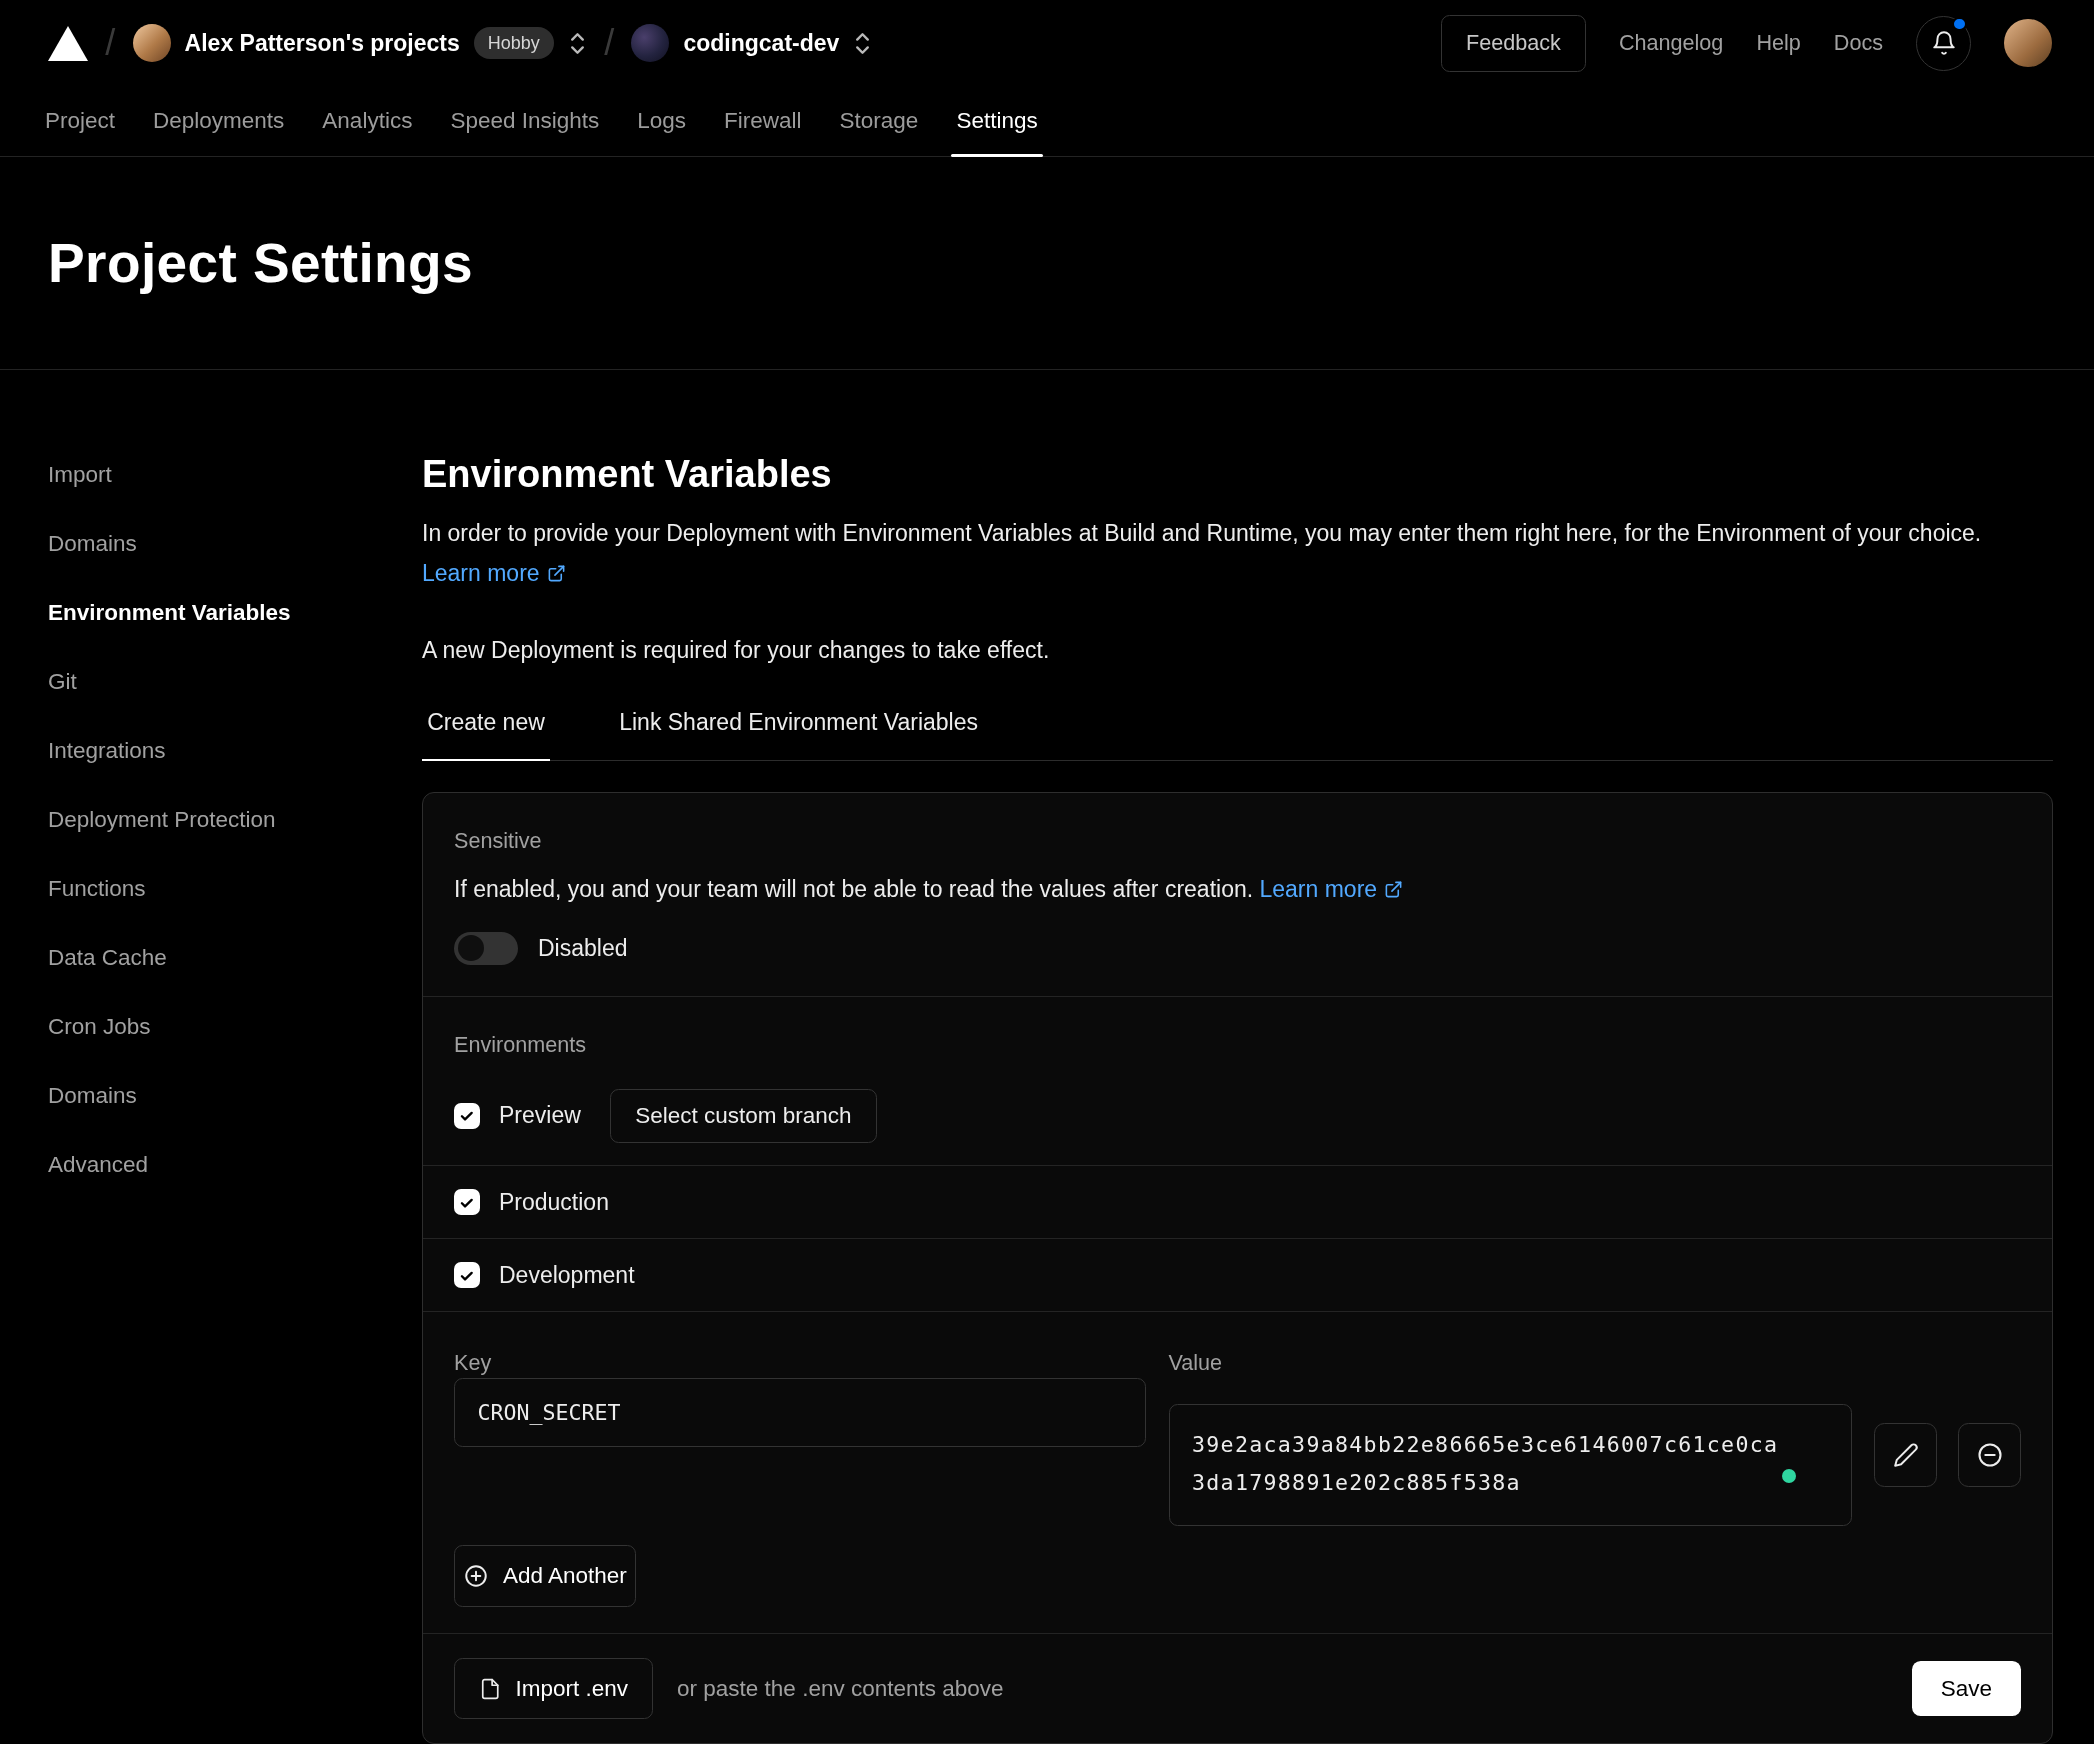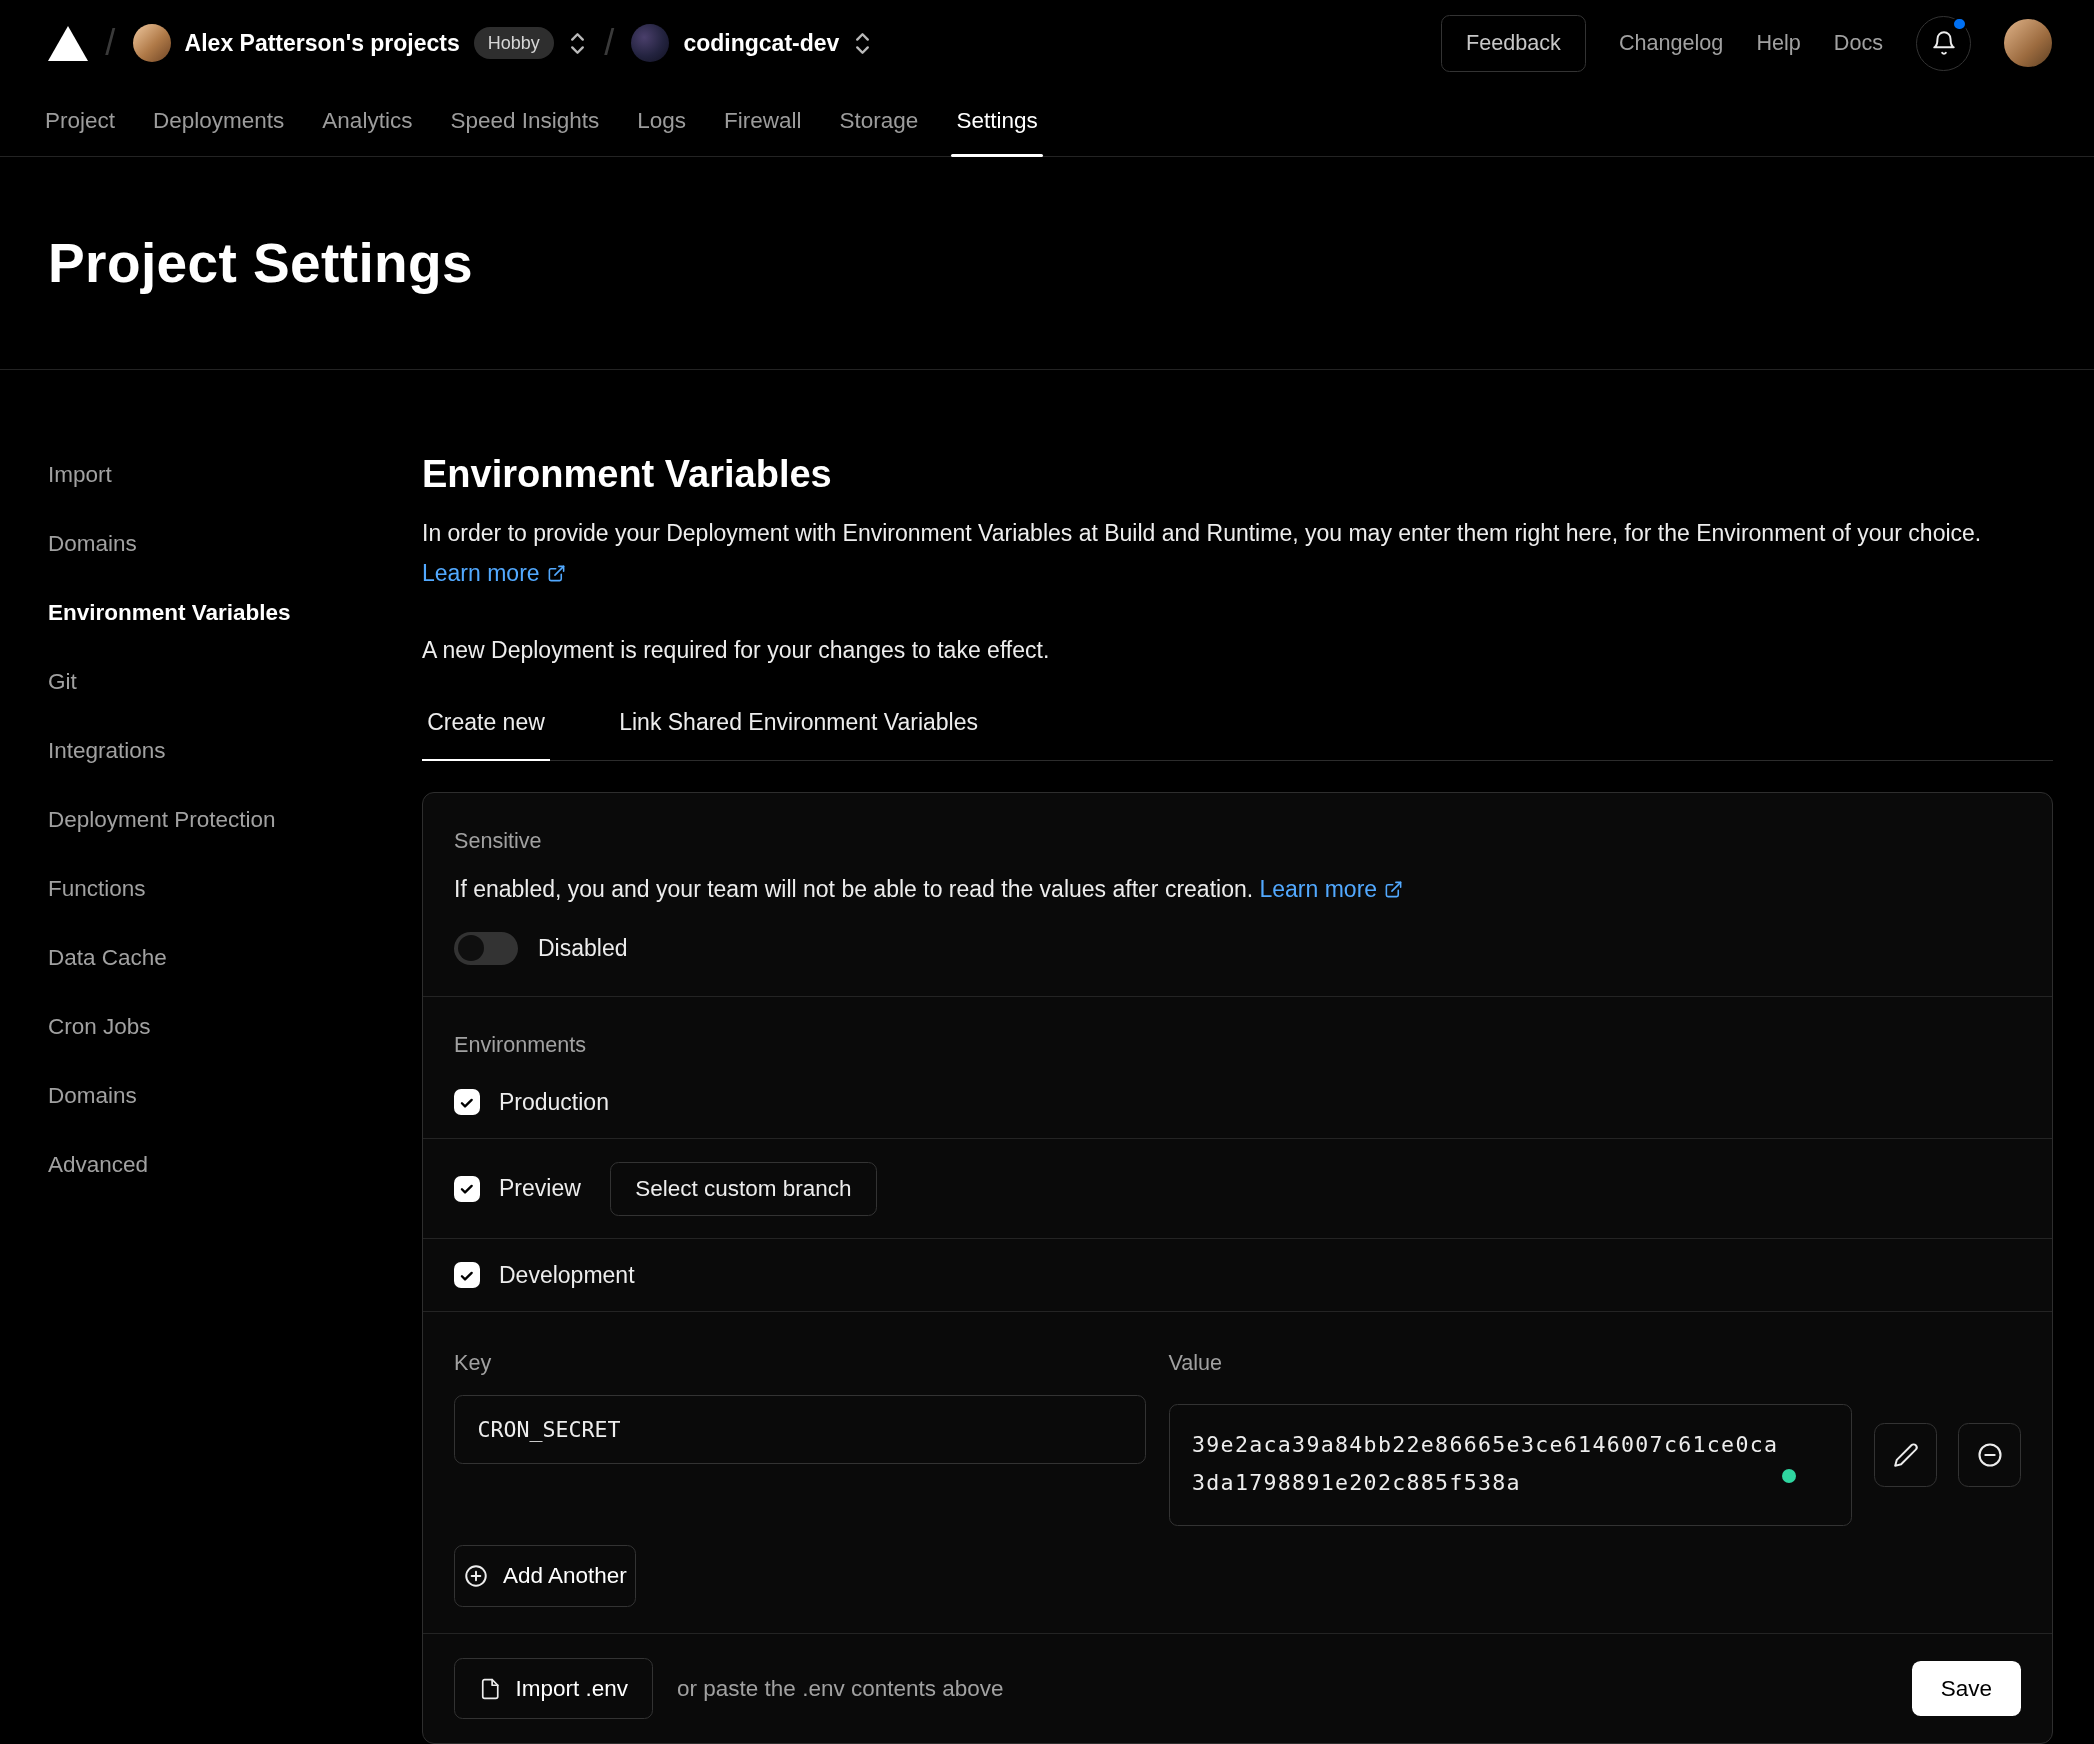--- a/index.html
+++ b/index.html
@@ -77,21 +77,21 @@
   .env-section { border-top:0.9px solid #242424; }
   .env-label { padding:35px 31px 8.6px; }
   .env-row { display:flex; align-items:center; gap:19px; padding:22.5px 31px; border-bottom:0.9px solid #242424; }
   .env-row:last-child { border-bottom:none; }
   .checkbox { width:26px; height:26px; background:#fff; border-radius:7px; display:flex; align-items:center; justify-content:center; cursor:pointer; flex:none; }
   .env-name { font-size:23px; color:#ededed; }
   .branch-btn { margin-left:10.4px; background:transparent; border:0.9px solid #333; color:#ededed; font-size:22.5px; height:54px; padding:0 24px; border-radius:8.6px; }
 
   .kv-section { border-top:0.9px solid #242424; padding:38px 31px 0; }
   .kv-grid { display:grid; grid-template-columns:692px 1fr 147px; column-gap:22.5px; }
-  .kv-label { margin-bottom:19px; }
+  .kv-label { margin-bottom:2px; }
   .key-input { width:100%; height:69px; background:#0a0a0a; border:0.9px solid #333; border-radius:8.6px; color:#ededed;
     font-family:"DejaVu Sans Mono","Liberation Mono",monospace; font-size:21.6px; padding:0 22.5px; outline:none; }
   .value-box { position:relative; min-height:122px; border:0.9px solid #333; border-radius:8.6px; padding:21px 61px 21px 22.5px;
     font-family:"DejaVu Sans Mono","Liberation Mono",monospace; font-size:21.6px; line-height:38px; letter-spacing:1.3px;
     word-break:break-all; color:#ededed; background:#0a0a0a; cursor:text;margin-top:28px; }
   .presence-dot { position:absolute; right:55px; top:64px; width:14px; height:14px; border-radius:50%; }
   .kv-actions { display:flex; gap:21px; align-items:flex-start; margin-top:73px; }
   .icon-btn { width:64px; height:64px; border-radius:10.4px; border:0.9px solid #333; background:transparent; display:flex; align-items:center; justify-content:center; }
 
   .add-btn { margin:19px 0 26px; display:inline-flex; align-items:center; gap:14px; height:62px; padding:0 8px;
@@ -218,30 +218,30 @@
       </div>
 
       <div class="env-section">
         <div class="field-label env-label">Environments</div>
         <div class="env-row">
           <span class="checkbox">
               <svg width="15.6" height="15.6" viewBox="0 0 16 16">
                 <path d="M3 8.5l3.2 3.2L13 5" fill="none" stroke="#000" stroke-width="2.4" stroke-linecap="round" stroke-linejoin="round"></path>
               </svg>
             </span>
-          <span class="env-name">Production</span>
+          <span class="env-name">Preview</span>
+          <button class="branch-btn">Select custom branch</button>
         </div>
         <div class="env-row">
           <span class="checkbox">
               <svg width="15.6" height="15.6" viewBox="0 0 16 16">
                 <path d="M3 8.5l3.2 3.2L13 5" fill="none" stroke="#000" stroke-width="2.4" stroke-linecap="round" stroke-linejoin="round"></path>
               </svg>
             </span>
-          <span class="env-name">Preview</span>
-          <button class="branch-btn">Select custom branch</button>
+          <span class="env-name">Production</span>
         </div>
         <div class="env-row">
           <span class="checkbox">
               <svg width="15.6" height="15.6" viewBox="0 0 16 16">
                 <path d="M3 8.5l3.2 3.2L13 5" fill="none" stroke="#000" stroke-width="2.4" stroke-linecap="round" stroke-linejoin="round"></path>
               </svg>
             </span>
           <span class="env-name">Development</span>
         </div>
       </div>

